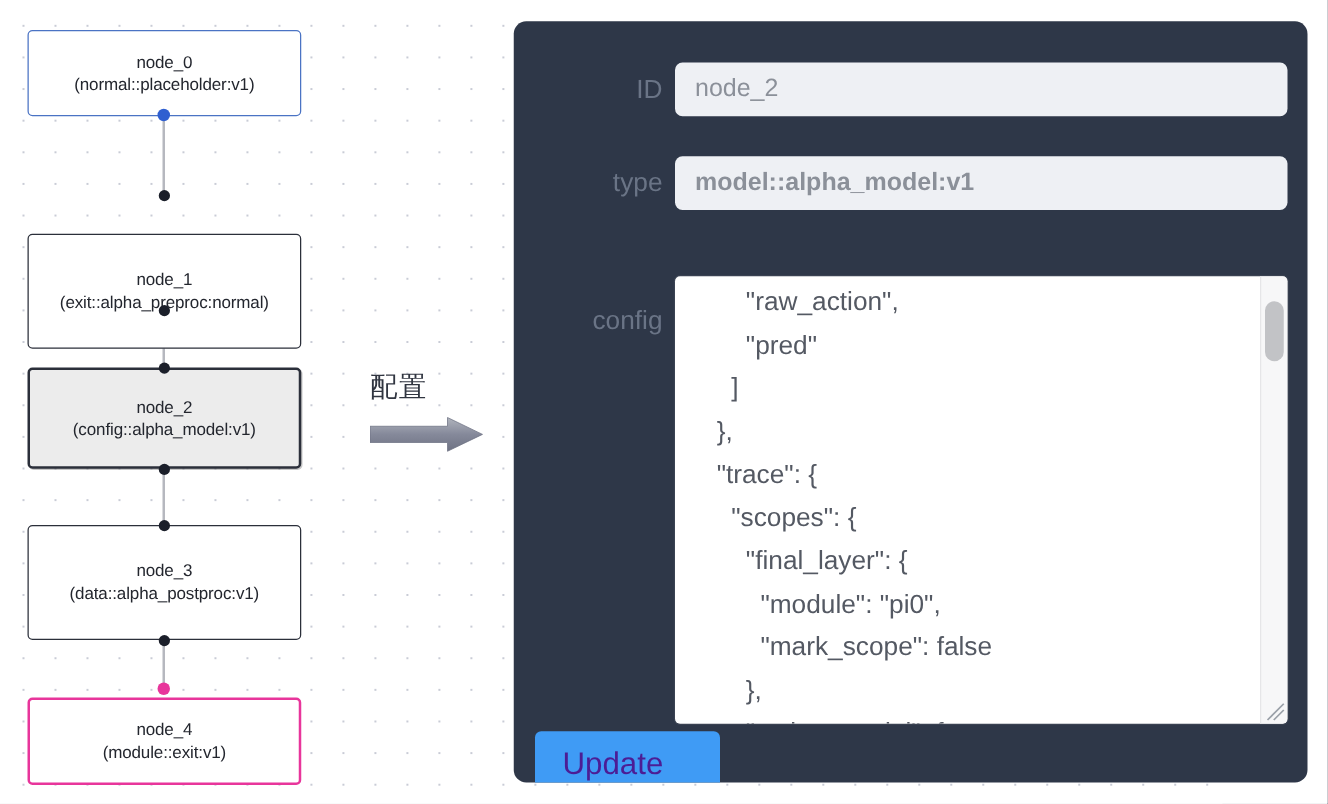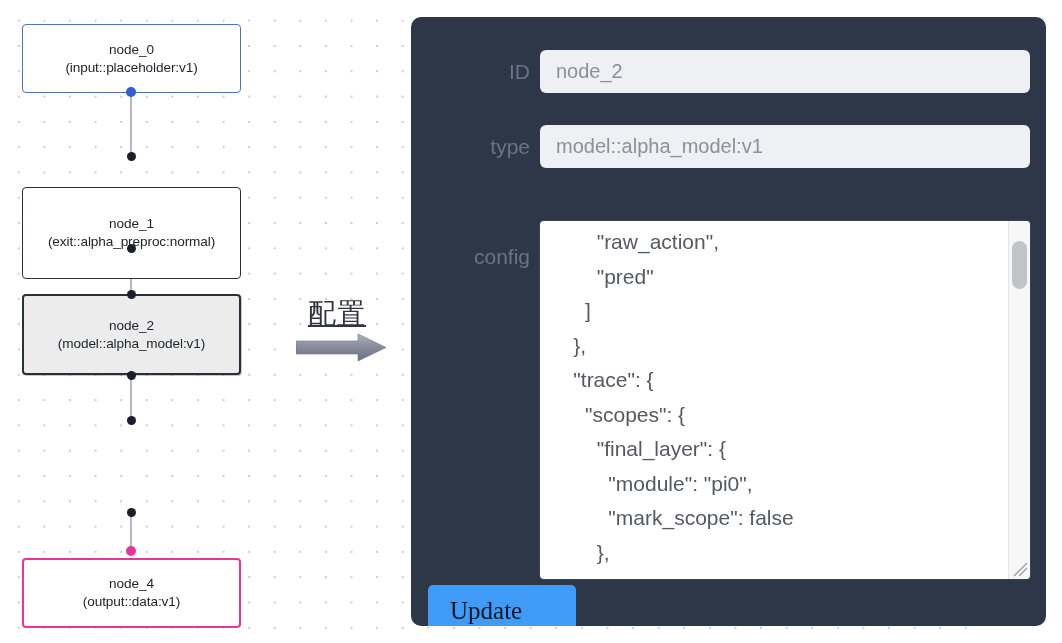--- a/index.html
+++ b/index.html
@@ -91,26 +91,25 @@
   .port.pink { background: #e8359b; width: 10px; height: 10px; }
 
   
   #arrow-group {
     position: absolute;
     left: 296px; top: 295px;
     width: 105px; height: 70px;
   }
   #arrow-label {
     position: absolute;
-    left: 12px; top: 0;
-    font-size: 28px;
+    left: 0; top: 0;
+    font-size: 22px;
     color: #303540;
     font-family: "DejaVu Sans", sans-serif;
     letter-spacing: 1px;
-    text-decoration: underline;
   }
   #arrow-shape {
     position: absolute;
     left: 0; top: 38px;
   }
 
   
   #panel {
     position: absolute;
     left: 411px; top: 17px;
@@ -142,21 +141,21 @@
     padding: 0 16px;
     outline: none;
   }
 
   #row-id      { left: 0;  top: 33px;  width: 635px; }
   #row-id .field-label { width: 119px; }
   #row-id .text-input  { width: 490px; height: 43px; margin-left: 10px; }
 
   #row-type    { left: 0;  top: 108px; width: 635px; border-radius: 19px; }
   #row-type .field-label { width: 119px; }
-  #row-type .text-input  { width: 490px; height: 43px; margin-left: 10px; }
+  #row-type .text-input  { width: 490px; height: 43px; margin-left: 10px; font-weight: bold; }
 
   #row-config  { left: 0;  top: 168px; width: 635px; align-items: flex-start; margin-top: 36px; }
   #row-config .field-label { width: 119px; padding-top: 24px; }
 
   #config-wrap {
     position: relative;
     margin-left: 10px;
     width: 490px; height: 358px;
     background: #ffffff;
     border-radius: 4px;
@@ -196,71 +195,77 @@
     width: 20px; height: 20px;
   }
 
   #update-button {
     position: absolute;
     left: 17px; top: 568px;
     width: 148px; height: 52px;
     background: #3f9bf5;
     border: none;
     border-radius: 5px;
-    color: #0f172a;
+    color: #4c1d95;
     font-size: 25px;
-    font-family: Liberation Serif, serif;
+    font-family: Liberation Sans, sans-serif;
     text-align: left;
     padding-left: 22px;
     cursor: pointer;
   }
 </style>
 </head>
 <body>
 
 <div id="canvas">
 
   <div class="edge" style="left:130px; top:92px;  height:64px;"></div>
   <div class="edge" style="left:130px; top:248px; height:46px;"></div>
   <div class="edge" style="left:130px; top:375px; height:45px;"></div>
   <div class="edge" style="left:130px; top:512px; height:37px;"></div>
 
   <div class="node input-node" style="left:22px; top:24px; width:219px; height:69px;">
     <span class="node-text">
       <span>node_0</span><br>
-      <span>(input::placeholder:v1)</span>
+      <span>(normal::placeholder:v1)</span>
     </span>
   </div>
   <div class="port blue" style="left:126px; top:87px;"></div>
 
   <div class="node" style="left:22px; top:156px; width:219px; height:92px;margin-top:31px;">
     <span class="node-text">
       <span>node_1</span><br>
       <span>(exit::alpha_preproc:normal)</span>
     </span>
   </div>
   <div class="port" style="left:127px; top:152px;"></div>
   <div class="port" style="left:127px; top:244px;"></div>
 
   <div class="node selected" style="left:22px; top:294px; width:219px; height:81px;">
     <span class="node-text">
       <span>node_2</span><br>
-      <span>(model::alpha_model:v1)</span>
+      <span>(config::alpha_model:v1)</span>
     </span>
   </div>
   <div class="port" style="left:127px; top:290px;"></div>
   <div class="port" style="left:127px; top:371px;"></div>
 
+  <div class="node" style="left:22px; top:420px; width:219px; height:92px;">
+    <span class="node-text">
+      <span>node_3</span><br>
+      <span>(data::alpha_postproc:v1)</span>
+    </span>
+  </div>
   <div class="port" style="left:127px; top:416px;"></div>
   <div class="port" style="left:127px; top:508px;"></div>
 
   <div class="node output-node" style="left:22px; top:558px; width:219px; height:70px;">
     <span class="node-text">
       <span>node_4</span><br>
-      <span>(output::data:v1)</span>
+      <span>(module::exit:v1)</span>
     </span>
   </div>
   <div class="port pink" style="left:126px; top:546px;"></div>
 
   <div id="arrow-group">
     <span id="arrow-label">配置</span>
     <svg id="arrow-shape" width="92" height="30" viewBox="0 0 92 30">
       <defs>
         <linearGradient id="arrGrad" x1="0" y1="0" x2="0" y2="1">
           <stop offset="0%" stop-color="#b0b4bd"></stop>

